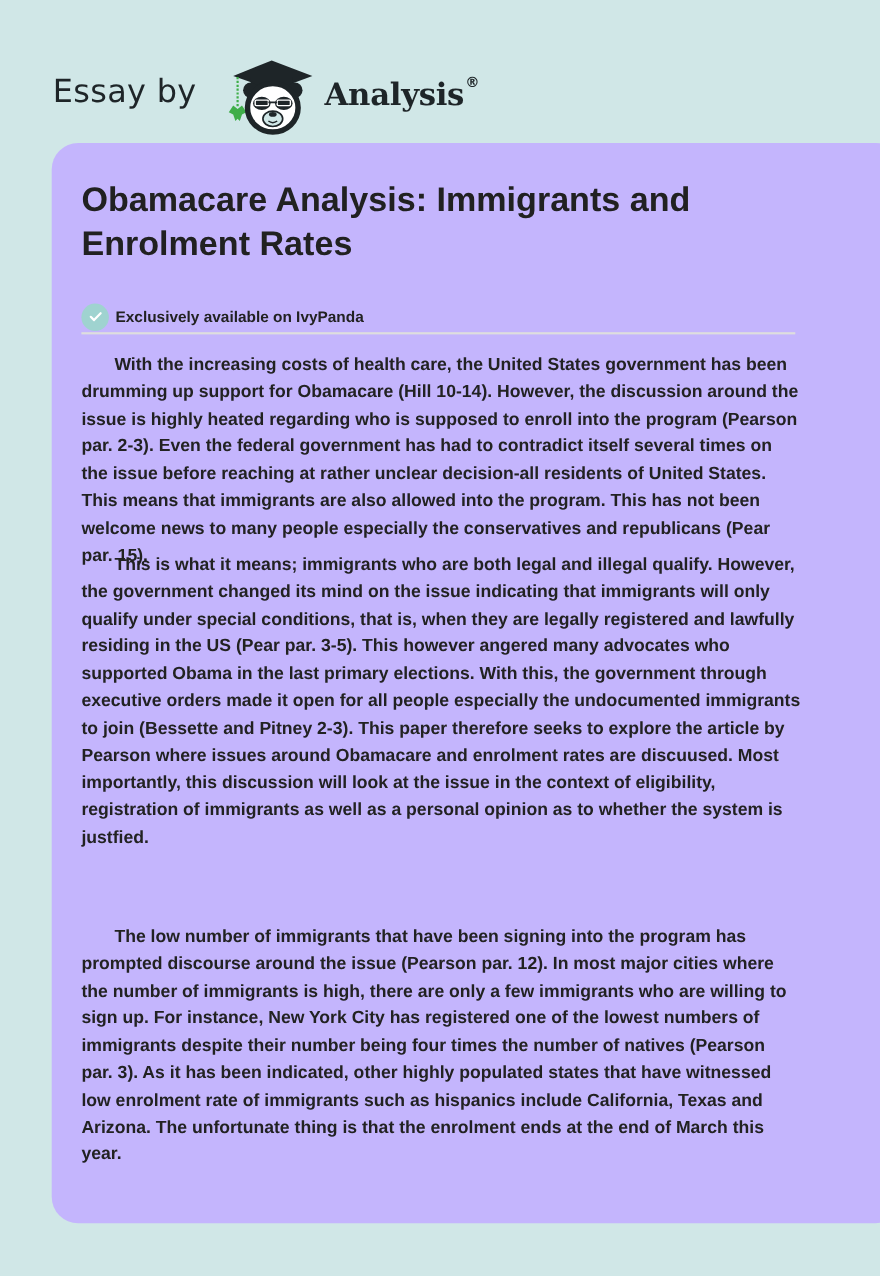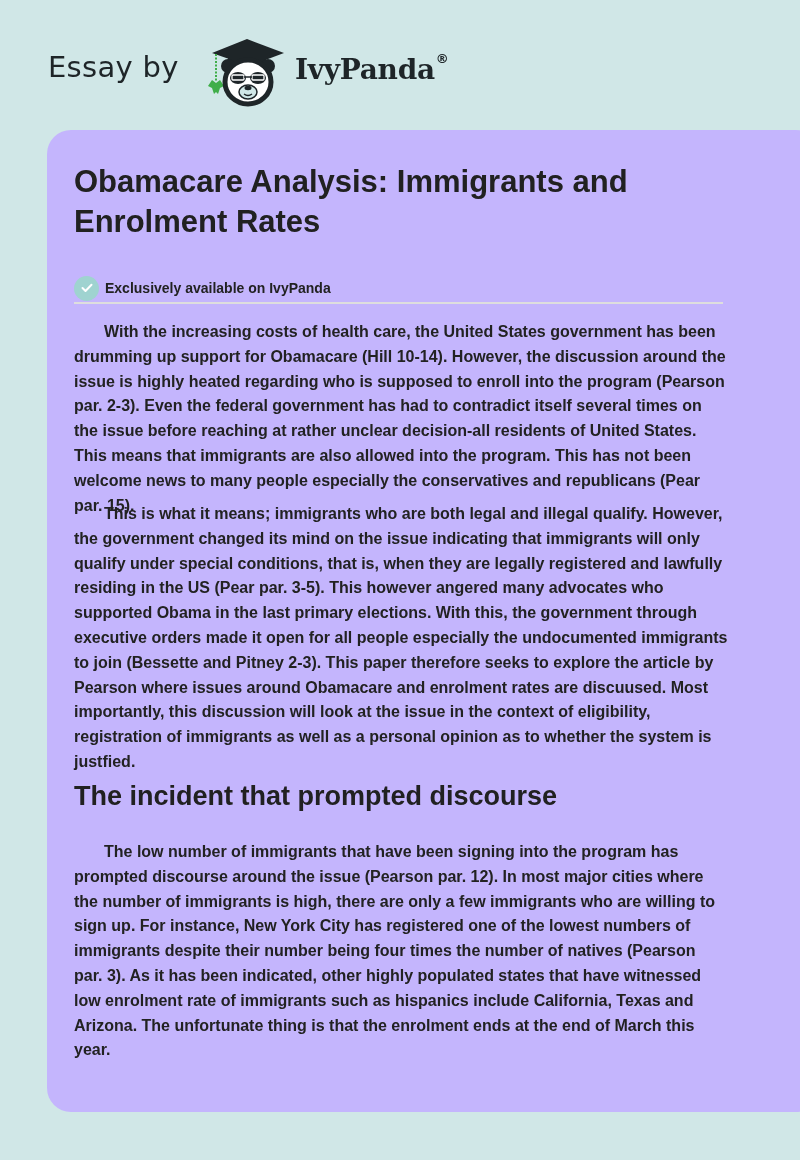--- a/index.html
+++ b/index.html
@@ -5,21 +5,21 @@
   html, body { margin: 0; padding: 0; }
   body {
     width: 800px; height: 1160px;
     background: #d0e7e7;
     position: relative;
     overflow: hidden;
     font-family: "Liberation Sans", sans-serif;
     color: #222222;
   }
   .header {
-    position: absolute; left: 0; top: 0; width: 642px; height: 120px;
+    position: absolute; left: 0; top: 16px; width: 642px; height: 120px;
   }
   .essay-by {
     position: absolute; left: 48px; top: 50px;
     font-family: "DejaVu Sans", sans-serif;
     font-size: 29px; color: #1e2528; letter-spacing: 0.3px;
   }
   .logo-mark {
     position: absolute; left: 202px; top: 36px; width: 90px; height: 72px;
   }
   .brand-name {
@@ -89,21 +89,21 @@
       <ellipse cx="36" cy="42" rx="8" ry="6" fill="#1e2528"></ellipse>
       <ellipse cx="56" cy="42" rx="8" ry="6" fill="#1e2528"></ellipse>
       <rect x="30" y="39" width="12" height="5" rx="1" fill="none" stroke="#ffffff" stroke-width="1.3"></rect>
       <rect x="50" y="39" width="12" height="5" rx="1" fill="none" stroke="#ffffff" stroke-width="1.3"></rect>
       <line x1="42" y1="41" x2="50" y2="41" stroke="#1e2528" stroke-width="1.5"></line>
 
       <ellipse cx="46" cy="56" rx="9" ry="7" fill="#d0e7e7" stroke="#1e2528" stroke-width="1.5"></ellipse>
       <ellipse cx="46" cy="52" rx="3.5" ry="2.2" fill="#1e2528"></ellipse>
       <path d="M42,58 Q46,61 50,58" fill="none" stroke="#1e2528" stroke-width="1.3"></path>
     </svg>
-    <span class="brand-name"><span>IvyPanda</span><sup>®</sup></span>
+    <span class="brand-name"><span>Analysis</span><sup>®</sup></span>
   </a>
 </div>
 
 <main class="card">
   <h1 class="title">Obamacare Analysis: Immigrants and Enrolment Rates</h1>
 
   <div class="exclusive">
     <span class="check-circle">
       <svg width="12" height="10" viewBox="0 0 12 10">
           <path d="M1.5,5 L4.5,8 L10.5,1.8" fill="none" stroke="#ffffff" stroke-width="2" stroke-linecap="round" stroke-linejoin="round"></path>
@@ -114,18 +114,17 @@
 
   <div class="divider"></div>
 
   <div class="body-text p1">
     <p>With the increasing costs of health care, the United States government has been drumming up support for Obamacare (Hill 10-14). However, the discussion around the issue is highly heated regarding who is supposed to enroll into the program (Pearson par. 2-3). Even the federal government has had to contradict itself several times on the issue before reaching at rather unclear decision-all residents of United States. This means that immigrants are also allowed into the program. This has not been welcome news to many people especially the conservatives and republicans (Pear par. 15).</p>
   </div>
   <div class="body-text p2">
     <p>This is what it means; immigrants who are both legal and illegal qualify. However, the government changed its mind on the issue indicating that immigrants will only qualify under special conditions, that is, when they are legally registered and lawfully residing in the US (Pear par. 3-5). This however angered many advocates who supported Obama in the last primary elections. With this, the government through executive orders made it open for all people especially the undocumented immigrants to join (Bessette and Pitney 2-3). This paper therefore seeks to explore the article by Pearson where issues around Obamacare and enrolment rates are discuused. Most importantly, this discussion will look at the issue in the context of eligibility, registration of immigrants as well as a personal opinion as to whether the system is justfied.</p>
   </div>
 
-  <h2 class="h2">The incident that prompted discourse</h2>
 
   <div class="body-text p3">
     <p>The low number of immigrants that have been signing into the program has prompted discourse around the issue (Pearson par. 12). In most major cities where the number of immigrants is high, there are only a few immigrants who are willing to sign up. For instance, New York City has registered one of the lowest numbers of immigrants despite their number being four times the number of natives (Pearson par. 3). As it has been indicated, other highly populated states that have witnessed low enrolment rate of immigrants such as hispanics include California, Texas and Arizona. The unfortunate thing is that the enrolment ends at the end of March this year.</p>
   </div>
 </main>
 
 </body></html>

